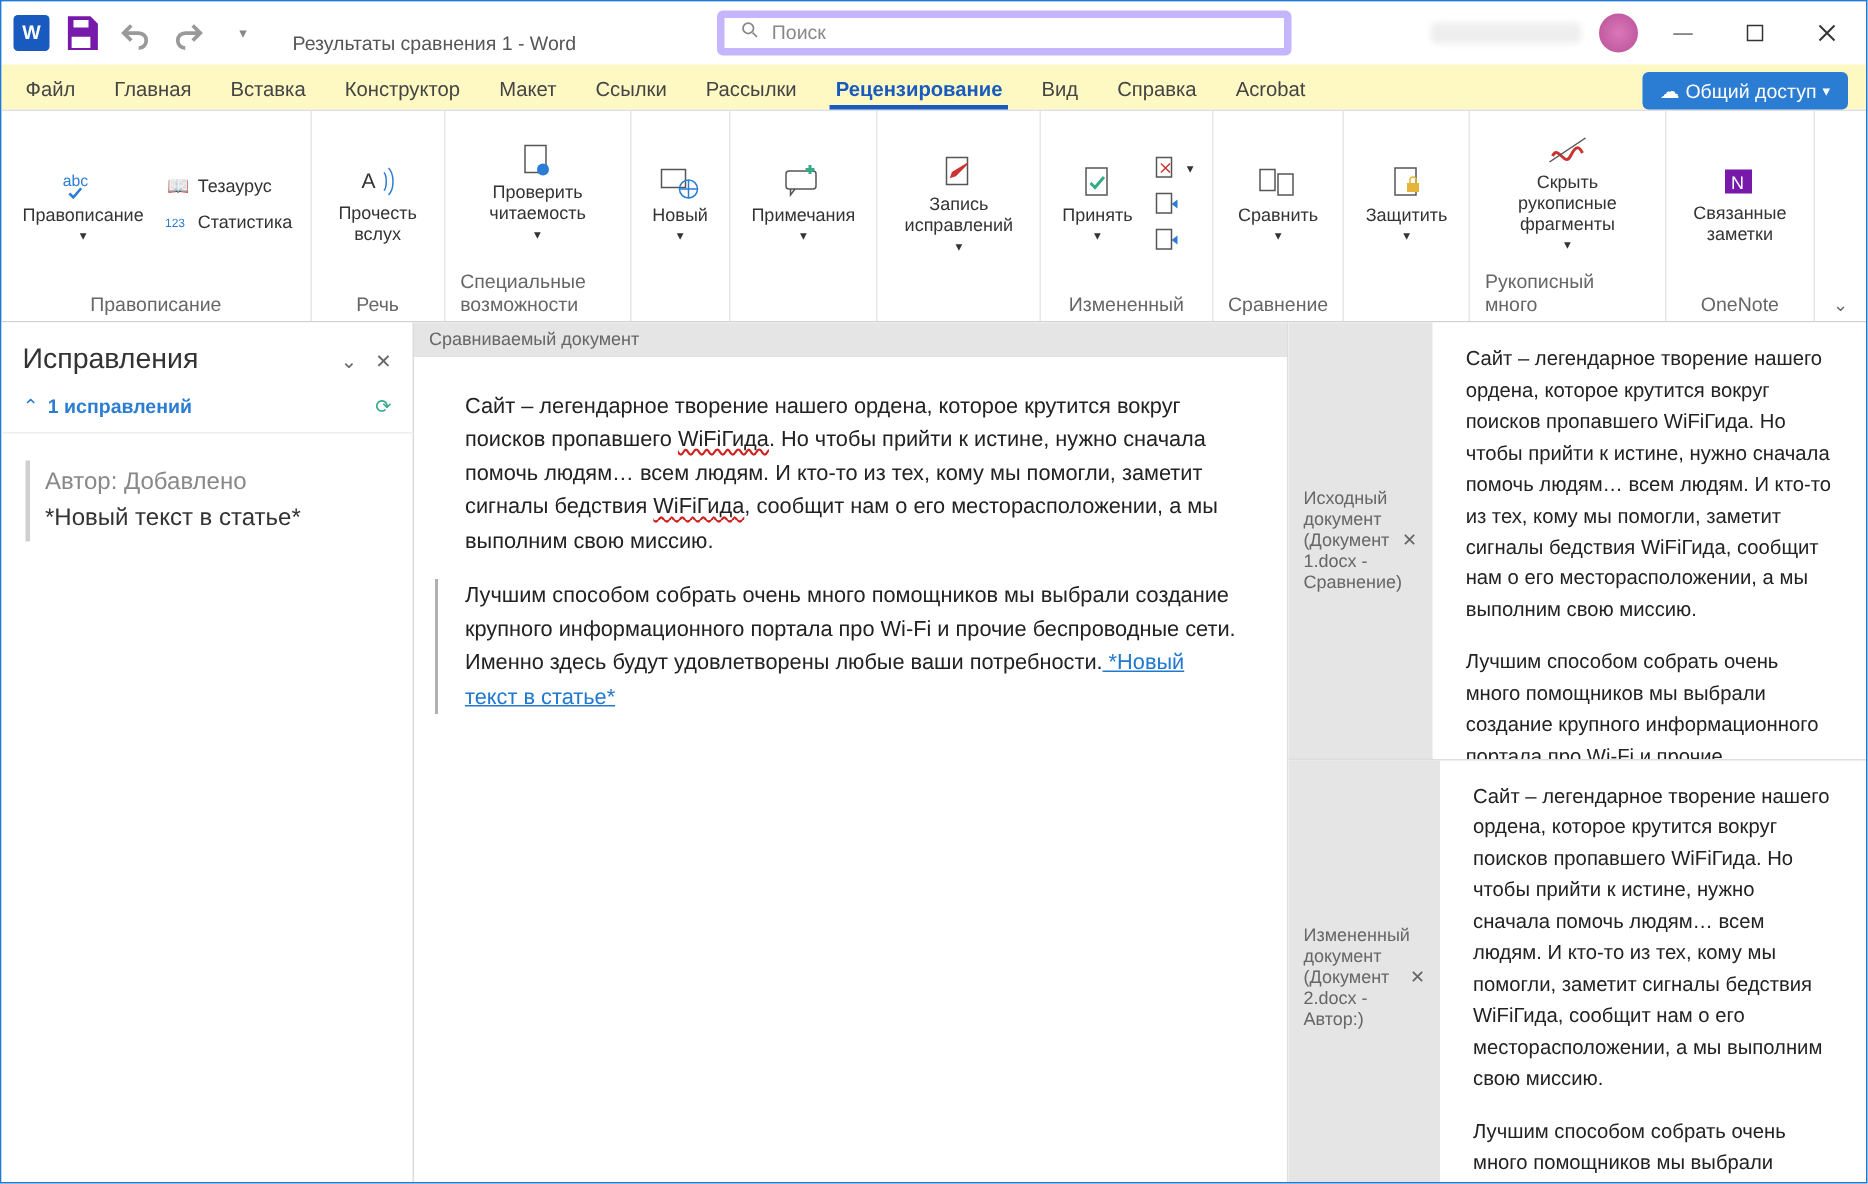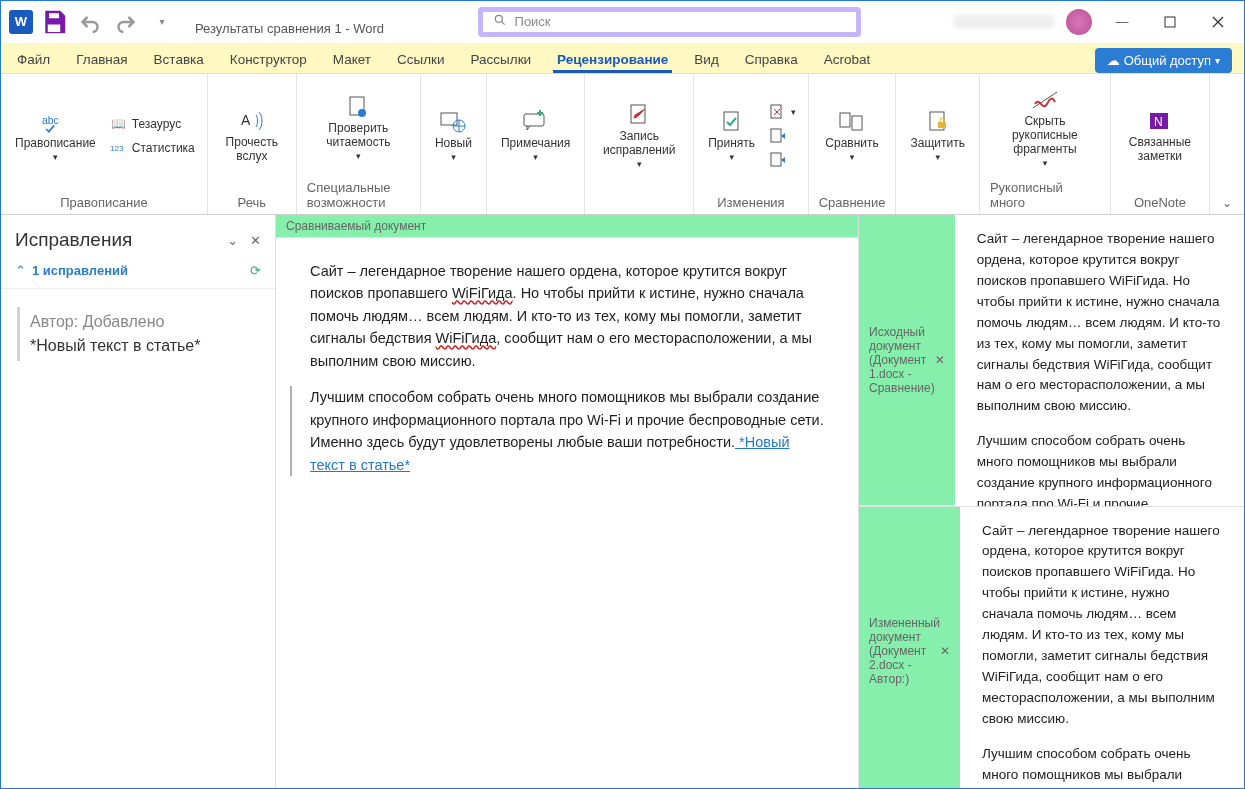--- a/index.html
+++ b/index.html
@@ -29,21 +29,21 @@
 .rbtn-small .ico { width: 18px; height: 18px; display: flex; align-items: center; justify-content: center; }
 .vstack { display: flex; flex-direction: column; gap: 2px; }
 .content { display: flex; height: calc(789px - 42px - 30px - 110px - 24px); background: #f9f9f9; }
 .rev-pane { width: 275px; background: #fff; border-right: 1px solid #ddd; display: flex; flex-direction: column; }
 .rev-head { display: flex; align-items: center; padding: 14px 14px 8px; gap: 6px; }
 .rev-head h2 { font-size: 19px; font-weight: 400; color: #333; flex: 1; }
 .rev-count { display: flex; align-items: center; gap: 6px; padding: 4px 14px 10px; color: #2b7cd3; font-size: 13px; border-bottom: 1px solid #eee; }
 .rev-item { margin: 18px 16px; border-left: 3px solid #d0d0d0; padding: 6px 10px; font-size: 16px; }
 .rev-author { color: #888; margin-bottom: 6px; }
 .center-pane { flex: 1; background: #fff; border-right: 1px solid #ddd; display: flex; flex-direction: column; min-width: 0; }
-.pane-title { background: #86efac; padding: 4px 10px; font-size: 12px; color: #666; border-bottom: 1px solid #e4e4e4; display: flex; align-items: center; }
+.pane-title { background: #e5e5e5; padding: 4px 10px; font-size: 12px; color: #666; border-bottom: 1px solid #e4e4e4; display: flex; align-items: center; }
 .pane-title .x { margin-left: auto; }
 .doc-body { padding: 22px 34px; font-size: 14.5px; line-height: 1.55; color: #222; overflow: auto; }
 .doc-body p { margin-bottom: 14px; }
 .underline-red { text-decoration: underline wavy #d02020; text-decoration-skip-ink: none; }
 .inserted { color: #2078cf; text-decoration: underline; }
 .right-panes { width: 385px; display: flex; flex-direction: column; background: #fff; }
 .right-pane { flex: 1; display: flex; flex-direction: row; min-height: 0; border-bottom: 1px solid #ddd; }
 .right-pane .doc-body { padding: 14px 22px; font-size: 13.5px; }
 .statusbar { height: 24px; background: #f4f4f4; border-top: 1px solid #d8d8d8; display: flex; align-items: center; padding: 0 10px; font-size: 12px; color: #555; gap: 14px; }
 .statusbar .sb-right { margin-left: auto; display: flex; align-items: center; gap: 10px; }
@@ -266,21 +266,21 @@
         <div class="rbtn-small">
             <span class="ico">
               <svg viewBox="0 0 18 18">
                 <rect x="2" y="2" width="10" height="13" fill="none" stroke="#555"></rect>
                 <path d="M12 9l4 3v-6z" fill="#2b7cd3"></path>
               </svg>
             </span>
           </div>
       </div>
     </div>
-    <div class="rgroup-label">Изменения</div>
+    <div class="rgroup-label">Измененный</div>
   </div>
 
   <div class="rgroup">
     <div class="rgroup-body">
       <div class="rbtn">
         <span class="ico">
             <svg viewBox="0 0 28 24">
               <rect x="2" y="3" width="10" height="14" fill="none" stroke="#555"></rect>
               <rect x="14" y="6" width="10" height="14" fill="none" stroke="#555"></rect>
             </svg>

